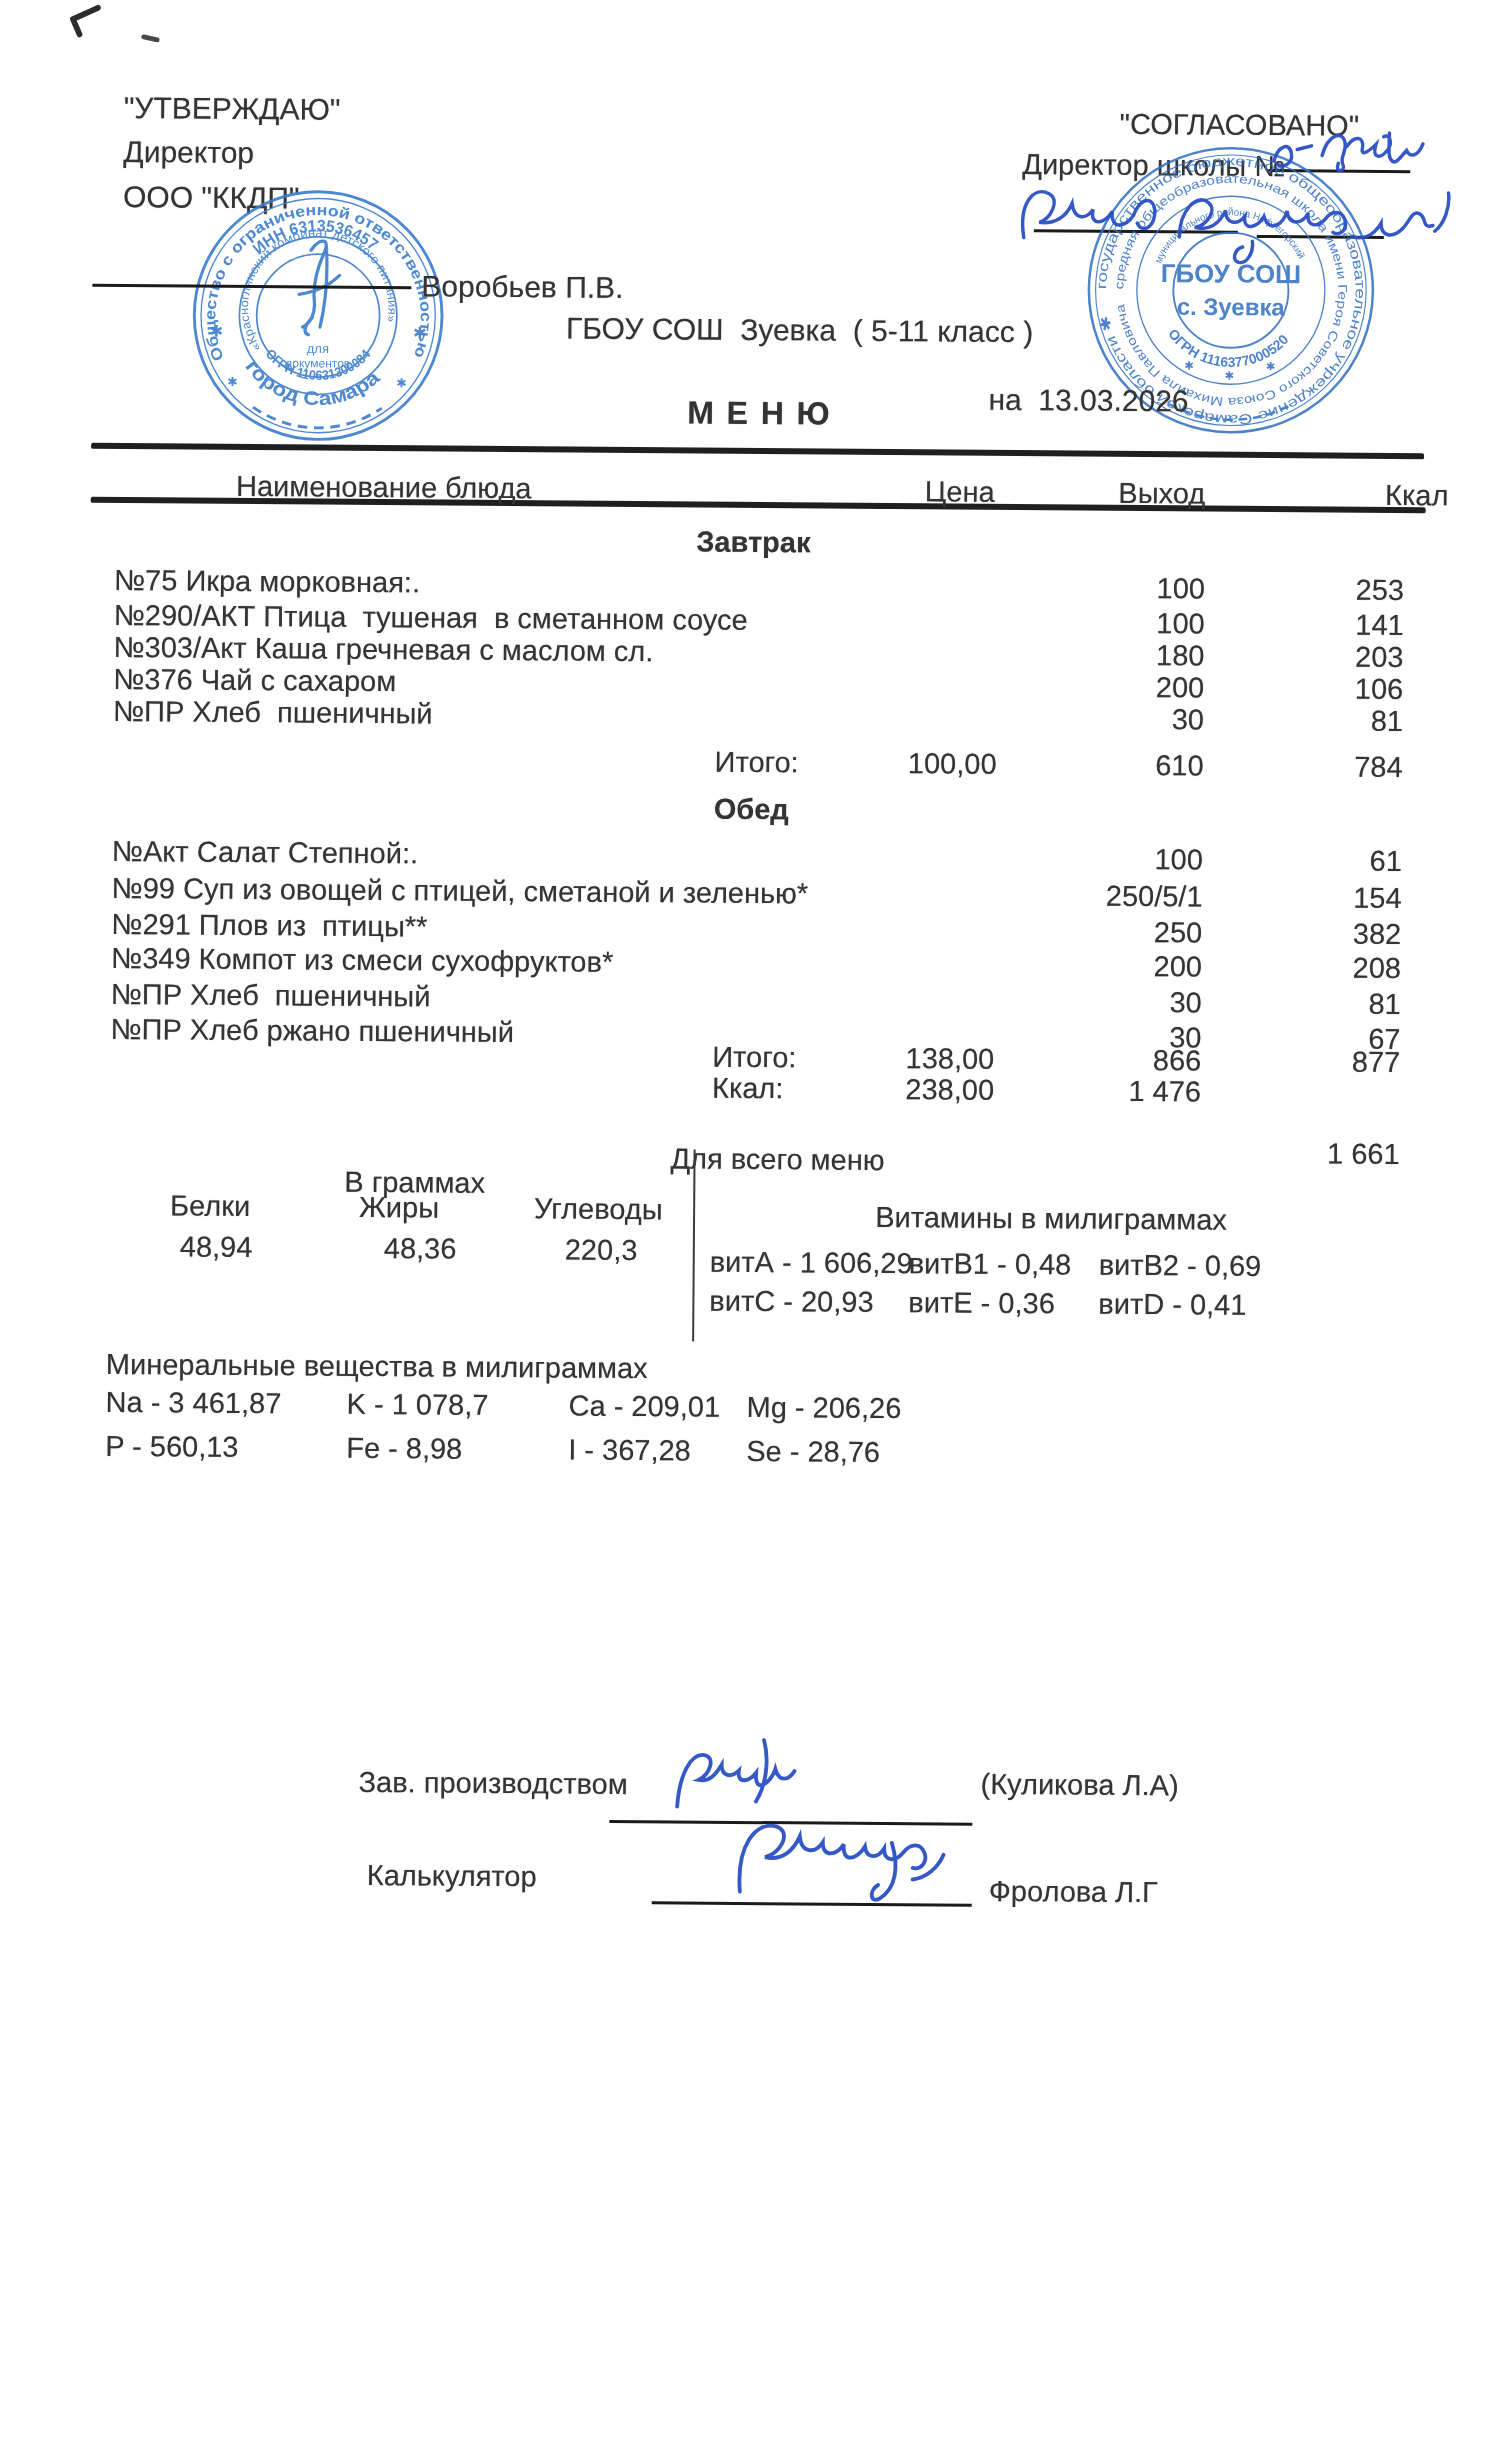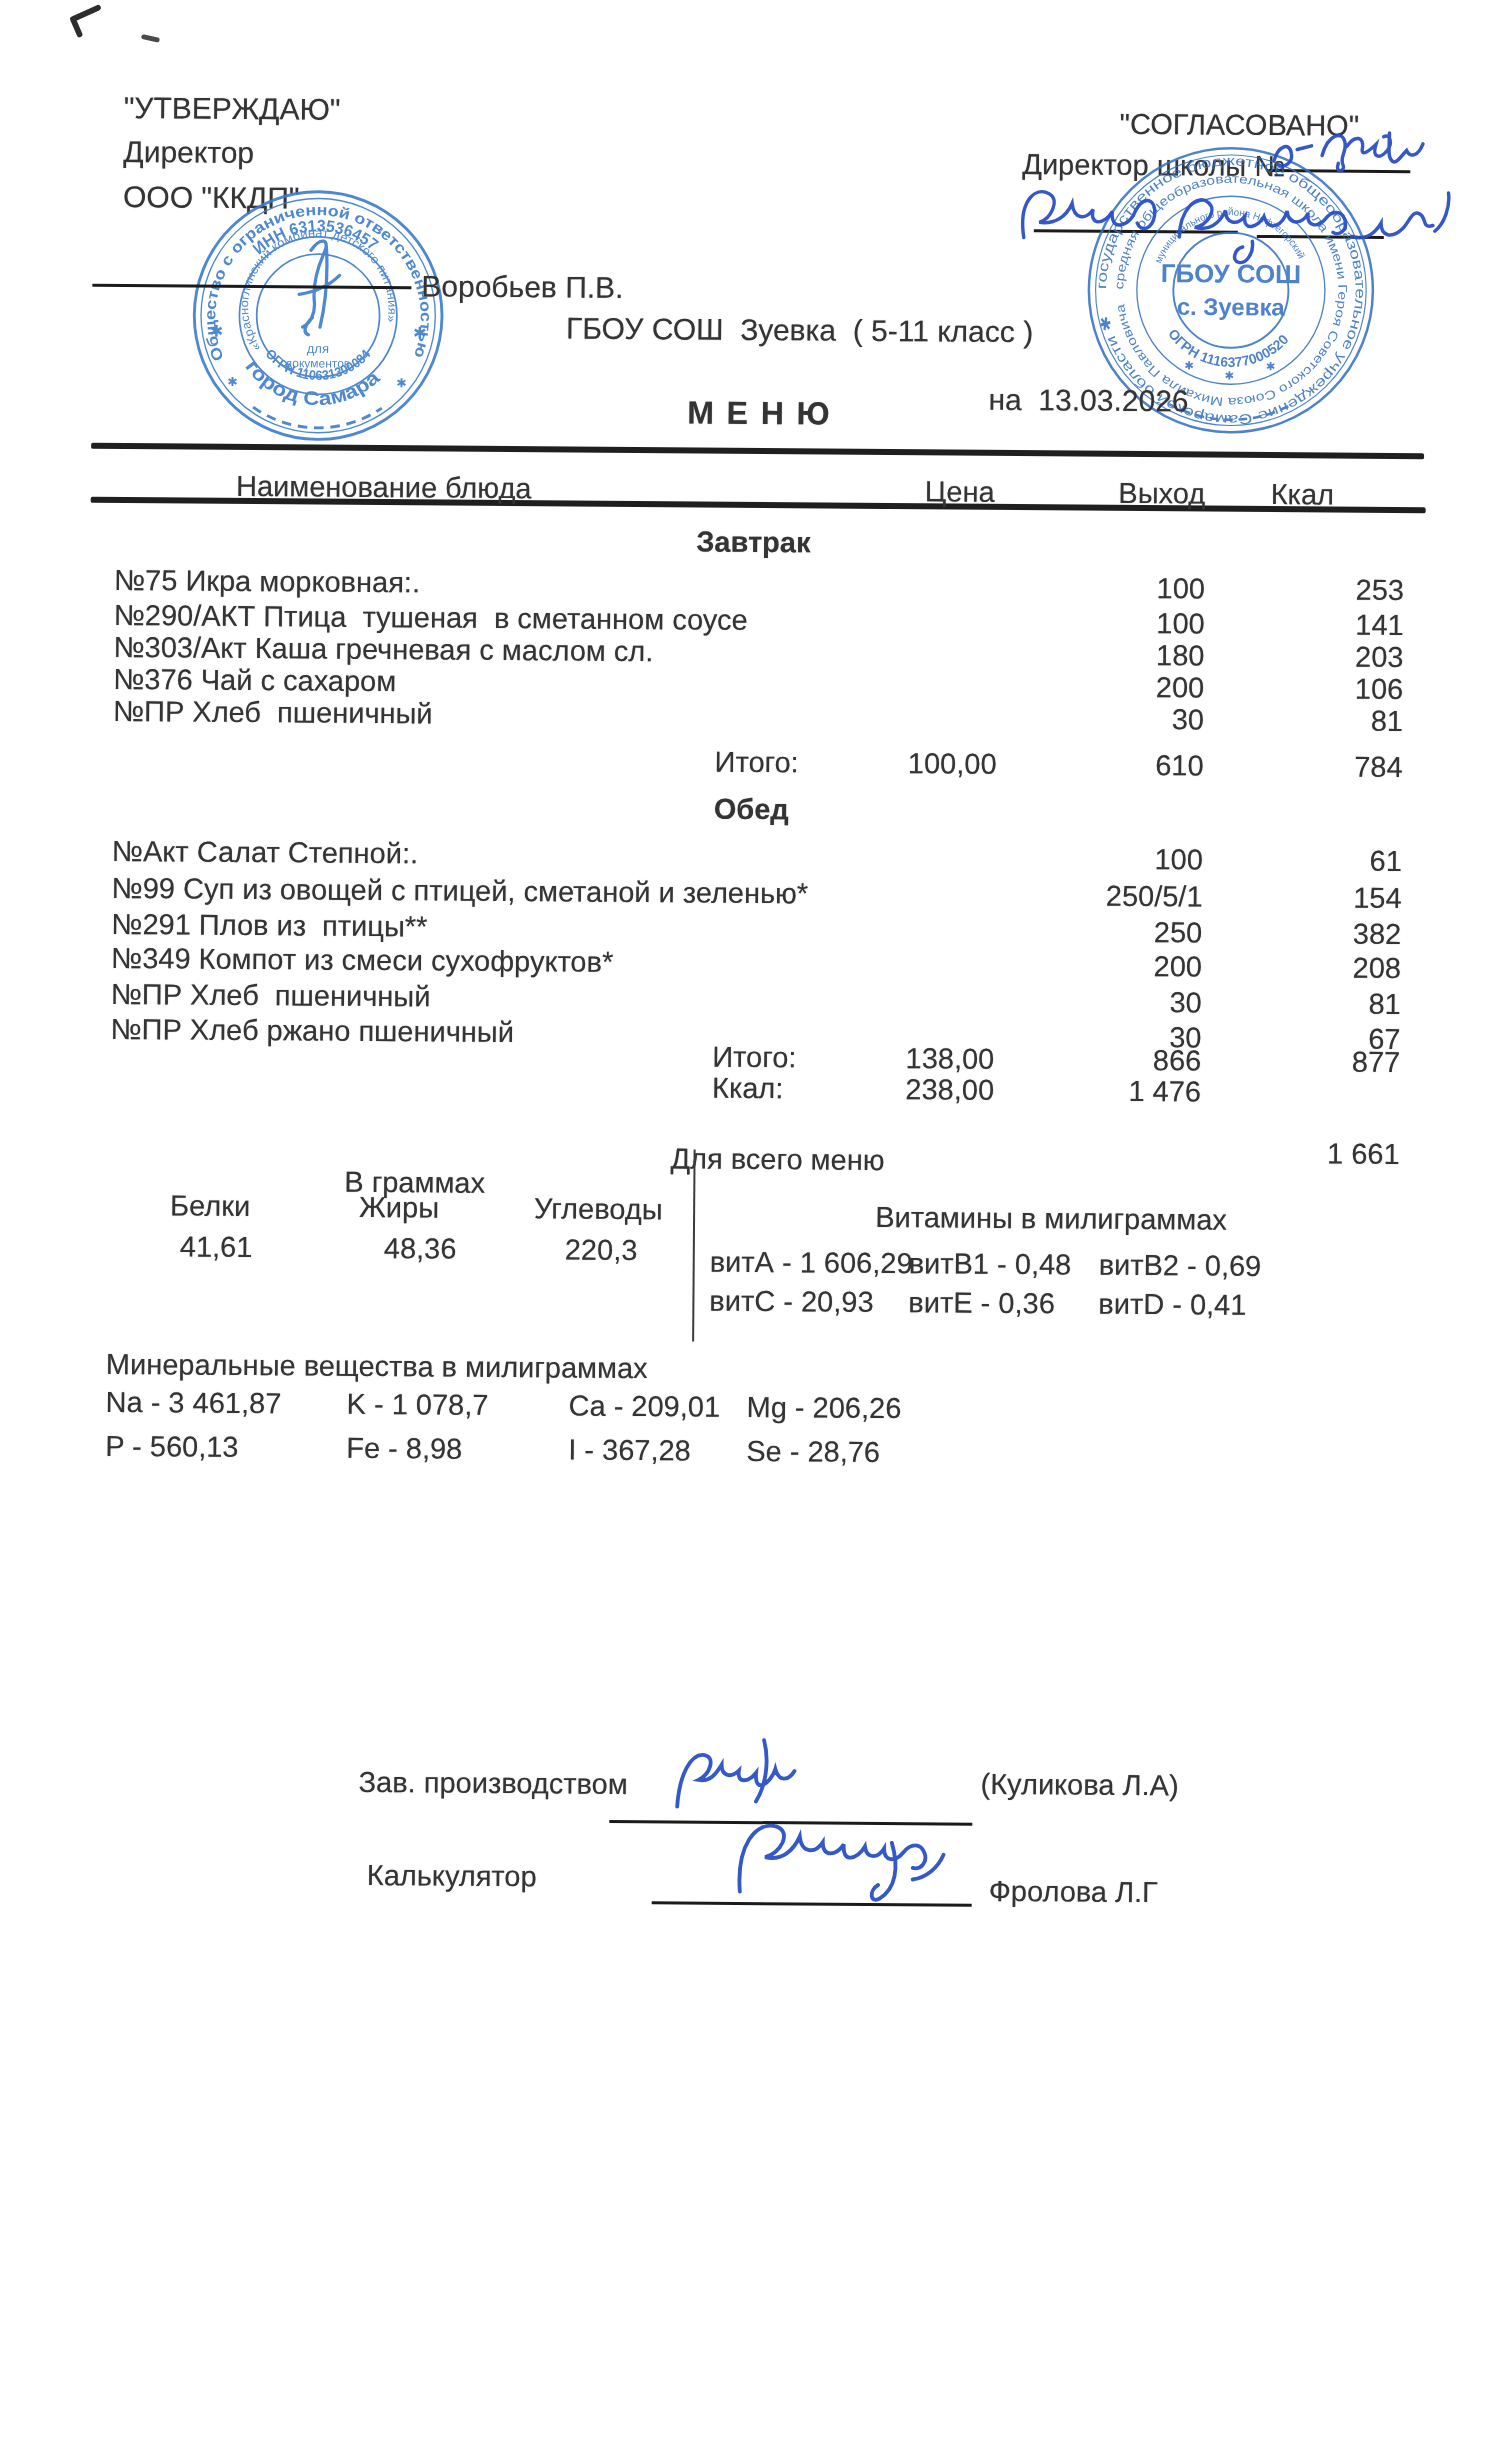--- a/index.html
+++ b/index.html
@@ -112,21 +112,21 @@
   <div class="abs t31 soft" style="left:565px;top:308px">ГБОУ СОШ  Зуевка  ( 5-11 класс )</div>
   <div class="abs soft bold" style="left:615px;top:390px;width:288px;text-align:center;font-size:32px;letter-spacing:1.9px">М Е Н Ю</div>
   <div class="abs t31 soft" style="left:988px;top:376px"><span>на</span>  <span>13.03.2026</span></div>
 
   <div class="rule" style="left:91px;top:443px;width:1333px"></div>
   <div class="rule" style="left:91px;top:497px;width:1335px"></div>
 
   <div class="cell soft" style="left:144px;top:469px;width:480px;text-align:center">Наименование блюда</div>
   <div class="cell soft" style="left:893px;top:469px;width:134px;text-align:center">Цена</div>
   <div class="cell soft" style="left:1090px;top:469px;width:144px;text-align:center">Выход</div>
-  <div class="cell soft" style="left:1271px;top:469px;width:106px;text-align:left">Ккал</div>
+  <div class="cell soft" style="left:1364px;top:469px;width:106px;text-align:center">Ккал</div>
 
   <div class="cell soft bold" style="left:562px;top:521px;width:384px;text-align:center">Завтрак</div>
 
   <div>
     <div class="cell soft" style="left:115px;top:564px">№75 Икра морковная:.</div>
     <div class="cell soft num" style="left:1057px;top:564px;width:149px">100</div>
     <div class="cell soft num" style="left:1278px;top:564px;width:127px">253</div>
   </div>
   <div>
     <div class="cell soft" style="left:115px;top:599px">№290/АКТ Птица  тушеная  в сметанном соусе</div>
@@ -201,21 +201,21 @@
     <div class="cell soft num" style="left:1057px;top:1067px;width:149px">1 476</div>
     <div class="cell soft num" style="left:1278px;top:1128px;width:127px">1 661</div>
   </div>
 
   <div class="cell soft" style="left:591px;top:1138px;width:384px;text-align:center">Для всего меню</div>
   <div class="cell soft" style="left:350px;top:1164px">В граммах</div>
 
   <div class="cell soft" style="left:176px;top:1189px">Белки</div>
   <div class="cell soft" style="left:365px;top:1189px">Жиры</div>
   <div class="cell soft" style="left:540px;top:1189px">Углеводы</div>
-  <div class="cell soft" style="left:186px;top:1230px">41,61</div>
+  <div class="cell soft" style="left:186px;top:1230px">48,94</div>
   <div class="cell soft" style="left:390px;top:1230px">48,36</div>
   <div class="cell soft" style="left:571px;top:1230px">220,3</div>
 
   <div class="vdiv" style="left:699px;top:1145px;height:192px"></div>
 
   <div class="cell soft" style="left:716px;top:1195px;width:682px;text-align:center">Витамины в милиграммах</div>
   <div class="cell soft" style="left:716px;top:1241px">витА - 1 606,29</div>
   <div class="cell soft" style="left:915px;top:1241px">витВ1 - 0,48</div>
   <div class="cell soft" style="left:1105px;top:1241px">витВ2 - 0,69</div>
   <div class="cell soft" style="left:716px;top:1280px">витС - 20,93</div>

